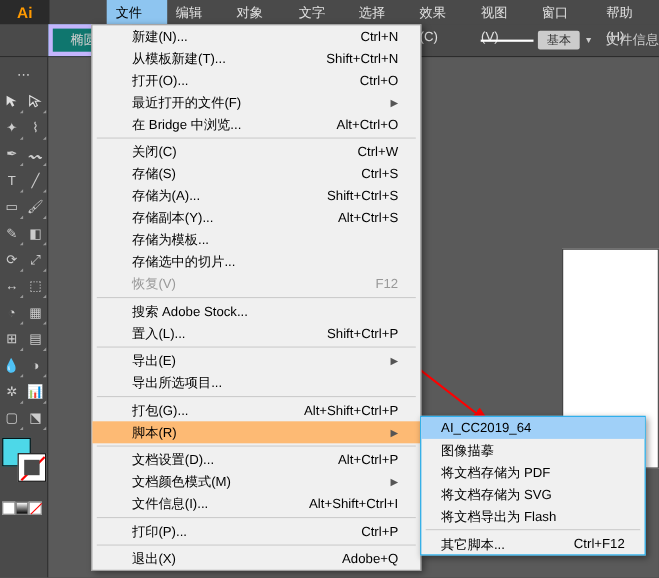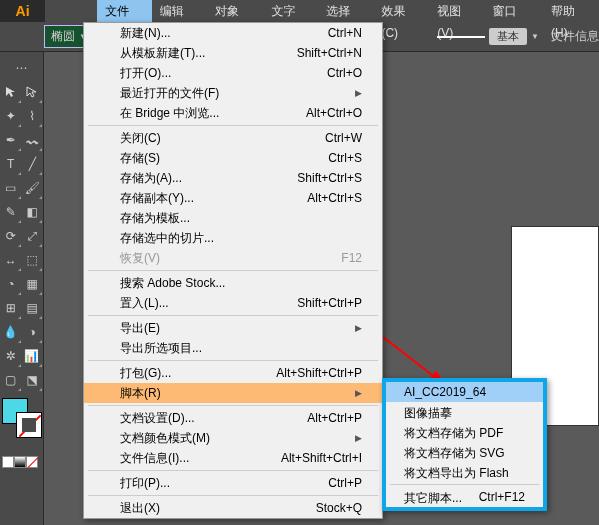--- a/index.html
+++ b/index.html
@@ -5,21 +5,21 @@
 * { margin: 0; padding: 0; box-sizing: border-box; font-family: "Microsoft YaHei", Arial, sans-serif; font-size: 12px; }
 body { background: #4a4a4a; width: 599px; height: 525px; overflow: hidden; position: relative; }
 
 .menubar { height: 22px; background: #4a4a4a; display: flex; align-items: center; padding: 0 0; color: #e0e0e0; }
 .app-icon { width: 46px; height: 22px; display: flex; align-items: center; justify-content: center; background: #2a2a2a; }
 .app-icon span { color: #ff9a00; font-weight: bold; font-size: 14px; }
 .menu-item { padding: 0 8px; height: 22px; line-height: 22px; cursor: default; }
 .menu-item.active { background: #8ec5f0; color: #000; }
 
 .control-bar { height: 30px; background: #4a4a4a; border-bottom: 1px solid #2a2a2a; display: flex; align-items: center; padding-left: 44px; gap: 4px; color: #ccc; }
-.control-bar .dropdown { display: flex; align-items: center; gap: 4px; padding: 2px 6px; border: 1px solid #c4b5fd; background: #14532d; }
+.control-bar .dropdown { display: flex; align-items: center; gap: 4px; padding: 2px 16px; border: 4px solid #c4b5fd; background: #0f766e; }
 .control-bar .cb-spacer { width: 150px; }
 .control-bar .swatch-row { display: flex; align-items: center; gap: 4px; }
 .control-bar .line-preview { width: 48px; height: 2px; background: #fff; }
 .control-bar .label-pill { background: #ccc; color: #333; padding: 1px 8px; border-radius: 2px; font-size: 11px; font-family: Liberation Serif, serif; }
 
 .workspace { position: absolute; top: 52px; left: 0; right: 0; bottom: 0; display: flex; }
 .toolbox { width: 44px; background: #4a4a4a; border-right: 1px solid #2a2a2a; display: flex; flex-direction: column; padding-top: 4px; }
 .toolbox .row { display: flex; height: 24px; }
 .toolbox .tool { width: 22px; height: 24px; display: flex; align-items: center; justify-content: center; color: #ccc; position: relative; }
 .toolbox .tool.wide { width: 44px; }
@@ -27,21 +27,21 @@
 
 .canvas-area { flex: 1; background: #5a5a5a; position: relative; }
 
 .file-menu { position: absolute; top: 22px; left: 83px; width: 300px; background: #f0f0f0; border: 1px solid #999; box-shadow: 2px 2px 6px rgba(0,0,0,0.4); z-index: 10; }
 .file-menu .mi { display: flex; justify-content: space-between; align-items: center; padding: 3px 20px 3px 36px; color: #000; cursor: default; height: 20px; }
 .file-menu .mi.disabled { color: #999; gap: 16px; }
 .file-menu .mi.highlight { background: #fdba74; }
 .file-menu .mi .arrow { font-size: 9px; color: #555; }
 .file-menu .sep { height: 1px; background: #ccc; margin: 2px 4px; }
 
-.submenu { position: absolute; top: 378px; left: 382px; width: 165px; background: #f0f0f0; border: 4px solid #0ea5e9; box-shadow: 2px 2px 6px rgba(0,0,0,0.4); z-index: 11; }
+.submenu { position: absolute; top: 378px; left: 382px; width: 205px; background: #f0f0f0; border: 1px solid #0ea5e9; box-shadow: 2px 2px 6px rgba(0,0,0,0.4); z-index: 11; }
 .submenu .mi { display: flex; justify-content: space-between; padding: 3px 18px 3px 18px; color: #000; height: 20px; }
 .submenu .mi.highlight { background: #a0d0f8; }
 .submenu .sep { height: 1px; background: #ccc; margin: 2px 4px; }
 
 .fill-stroke { margin-top: 6px; position: relative; width: 44px; height: 44px; }
 .fs-fill { position: absolute; top: 0; left: 2px; width: 26px; height: 26px; background: #4dd8e8; border: 1px solid #000; }
 .fs-stroke { position: absolute; top: 14px; left: 16px; width: 26px; height: 26px; background: #fff; border: 1px solid #000; }
 .fs-stroke::after { content: ""; position: absolute; top: 5px; left: 5px; right: 5px; bottom: 5px; background: #4a4a4a; }
 .fs-stroke .diag { position: absolute; top: 0; left: 0; width: 100%; height: 100%; }
 .fs-stroke .diag::before { content: ""; position: absolute; top: 50%; left: -2px; width: 30px; height: 2px; background: red; transform: rotate(-45deg); }
@@ -263,21 +263,21 @@
       <span>Alt+Shift+Ctrl+I</span>
     </div>
     <div class="sep"></div>
     <div class="mi">
       <span>打印(P)...</span>
       <span>Ctrl+P</span>
     </div>
     <div class="sep"></div>
     <div class="mi">
       <span>退出(X)</span>
-      <span>Stock+Q</span>
+      <span>Adobe+Q</span>
     </div>
   </div>
 
 <div class="submenu" id="submenu">
     <div class="mi highlight">
       <span>AI_CC2019_64</span>
     </div>
     <div class="mi">
       <span>图像描摹</span>
     </div>

